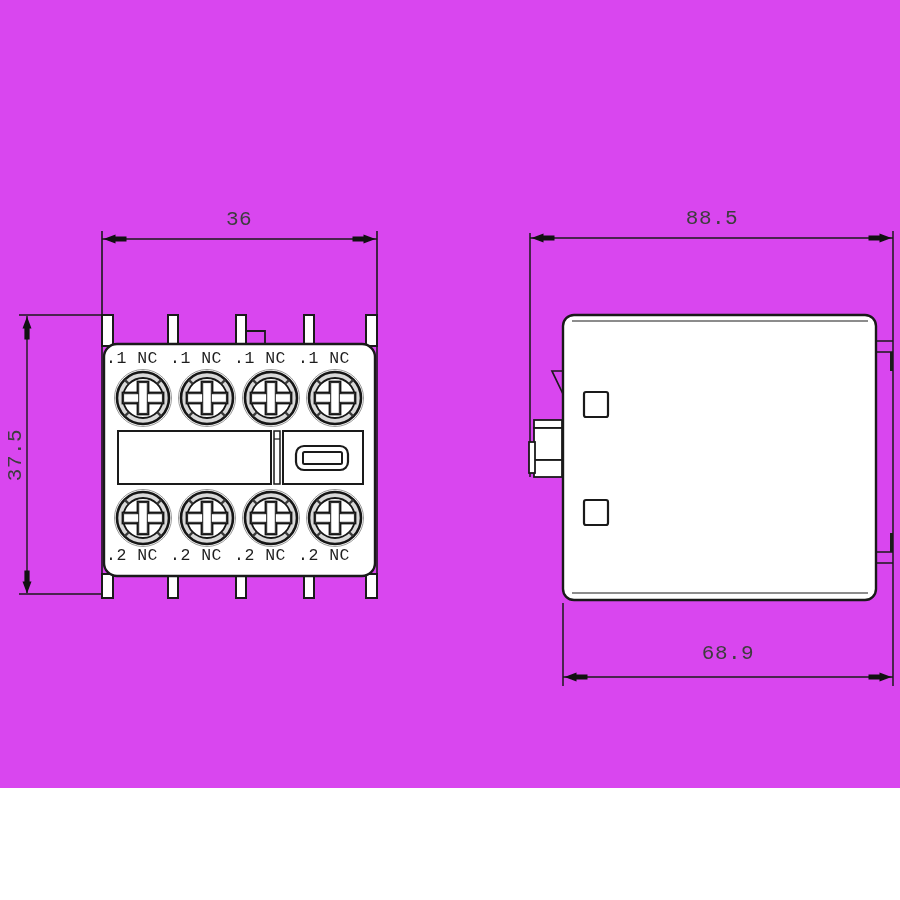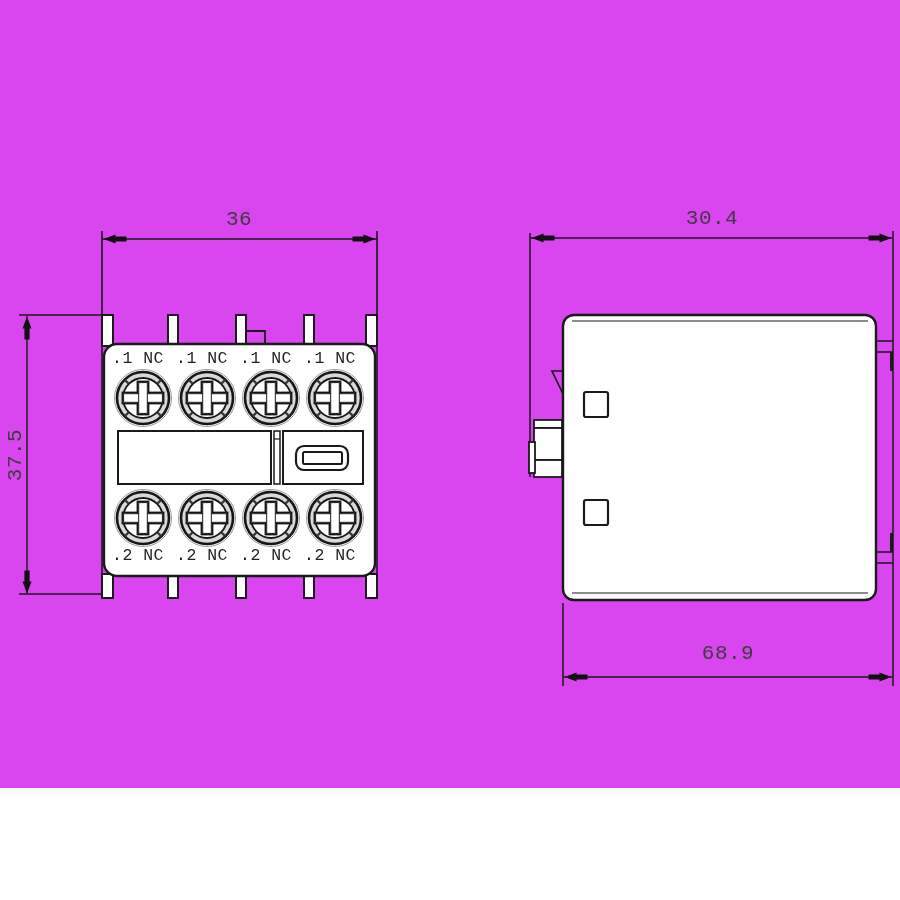--- a/index.html
+++ b/index.html
@@ -2,21 +2,21 @@
 <html><head>
 <meta charset="utf-8">
 <style>
   html,body{margin:0;padding:0;background:#ffffff;}
   .canvas{position:relative;width:900px;height:788px;background:#d946ef;overflow:hidden;
           font-family:Liberation Mono, monospace;}
   .canvas svg{position:absolute;left:0;top:0;}
   .dim-label{position:absolute;width:60px;height:22px;line-height:22px;text-align:center;
              font-size:21px;color:#3d3d3d;letter-spacing:0.5px;}
   .dim-label.vert{transform:rotate(-90deg);}
-  .term-label{position:absolute;width:64px;height:18px;line-height:18px;text-align:center;
+  .term-label{position:absolute;width:64px;height:18px;line-height:18px;
               font-size:16.5px;color:#1e1e1e;letter-spacing:0.5px;white-space:nowrap;}
 </style>
 </head>
 <body>
 
 <div class="canvas">
 
 <svg width="900" height="900" viewBox="0 0 900 900">
   <defs>
     <g id="screw">
@@ -131,21 +131,21 @@
       <line x1="563" y1="603" x2="563" y2="686" stroke-width="1.5"></line>
       <line x1="563" y1="677" x2="893" y2="677" stroke-width="1.4"></line>
       <polygon points="564.5,677 576.5,672.5 576.5,674.4 587.5,674.4 587.5,679.6 576.5,679.6 576.5,681.5" fill="#111111" stroke="none"></polygon>
       <polygon points="891.5,677 879.5,672.5 879.5,674.4 868.5,674.4 868.5,679.6 879.5,679.6 879.5,681.5" fill="#111111" stroke="none"></polygon>
     </g>
   </g>
 </svg>
 
 <div class="dim-label" style="left:209px;top:209px;">36</div>
 <div class="dim-label vert" style="left:-14px;top:444px;">37.5</div>
-<div class="dim-label" style="left:682px;top:208px;">30.4</div>
+<div class="dim-label" style="left:682px;top:208px;">88.5</div>
 <div class="dim-label" style="left:698px;top:643px;">68.9</div>
 
 <div class="term-label" style="left:106px;top:350px;">.1 NC</div>
 <div class="term-label" style="left:170px;top:350px;">.1 NC</div>
 <div class="term-label" style="left:234px;top:350px;">.1 NC</div>
 <div class="term-label" style="left:298px;top:350px;">.1 NC</div>
 
 <div class="term-label" style="left:106px;top:547px;">.2 NC</div>
 <div class="term-label" style="left:170px;top:547px;">.2 NC</div>
 <div class="term-label" style="left:234px;top:547px;">.2 NC</div>

